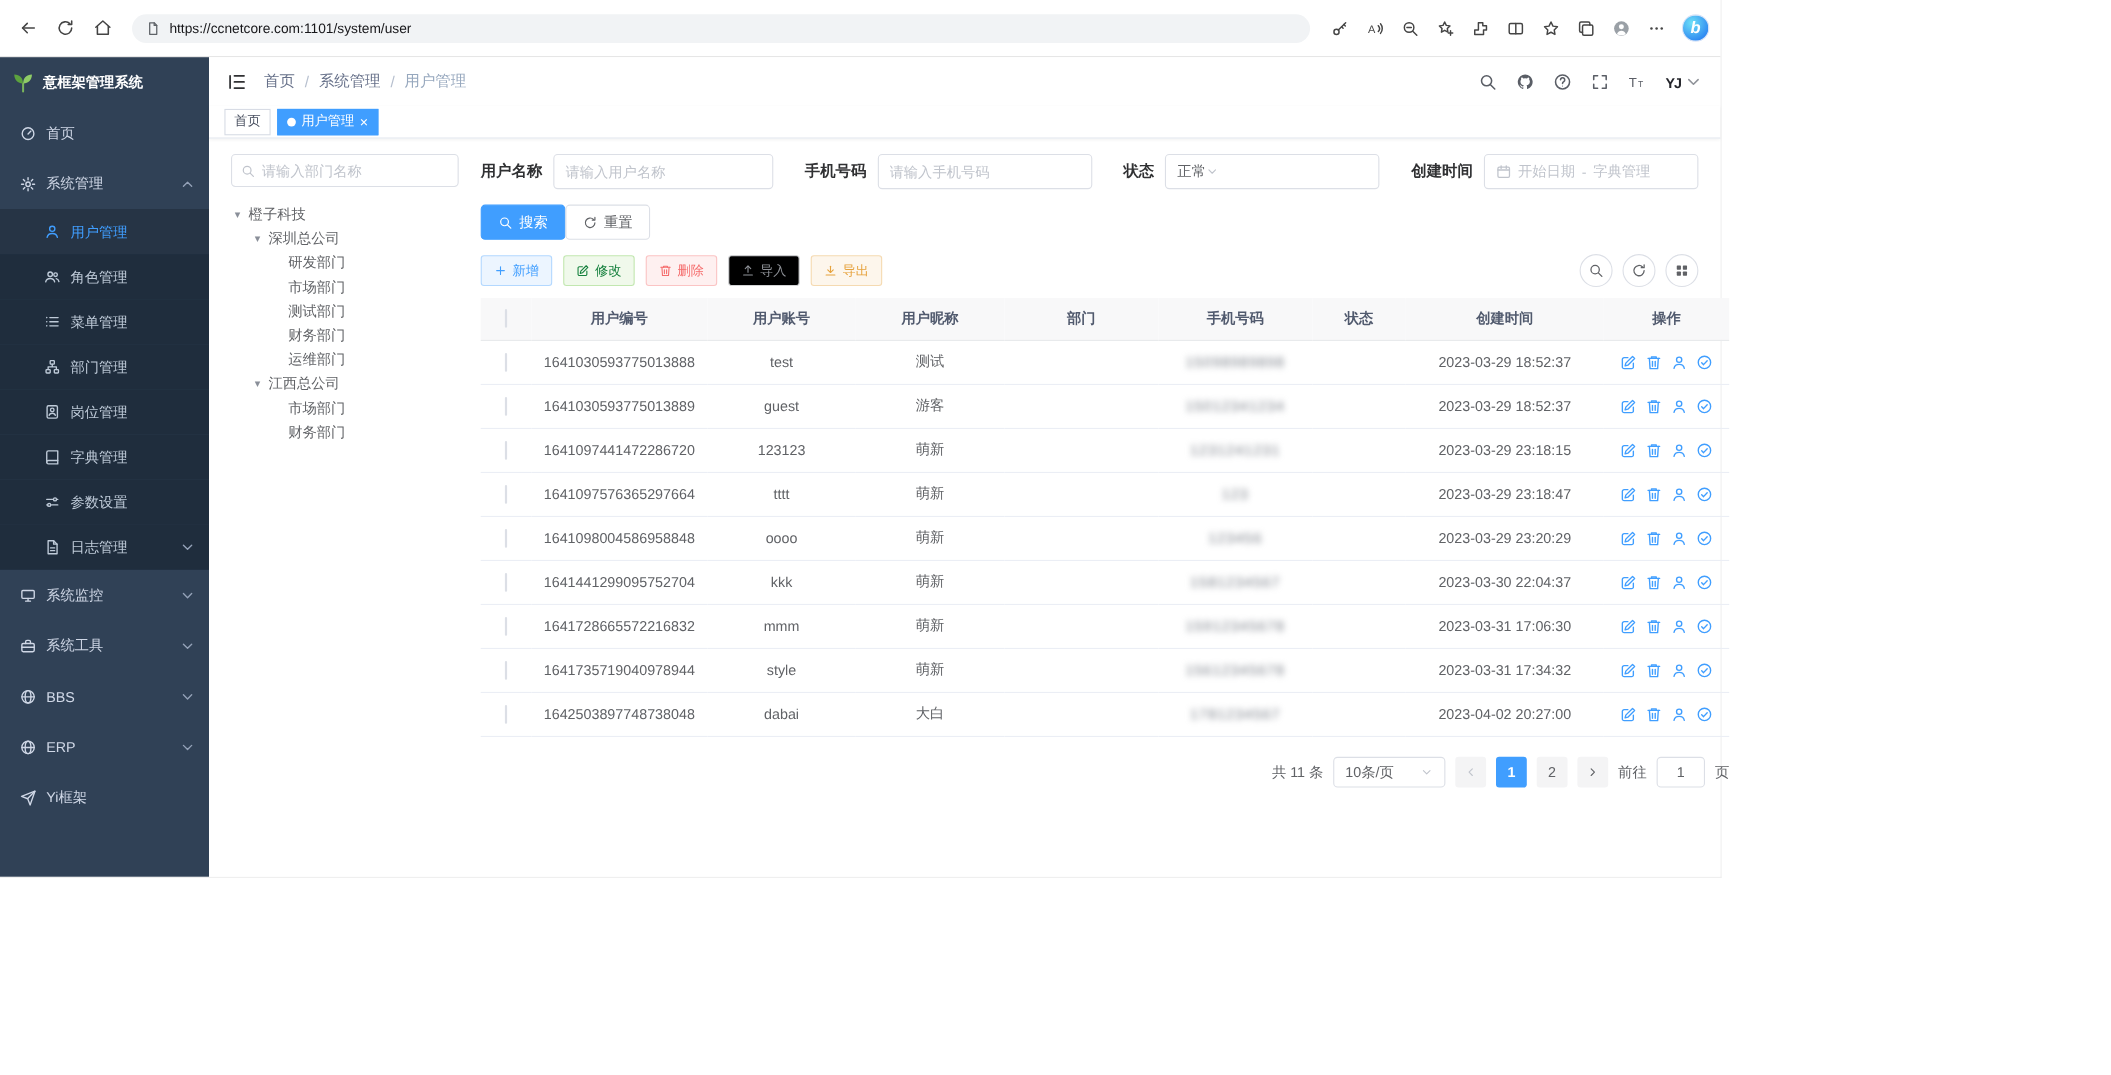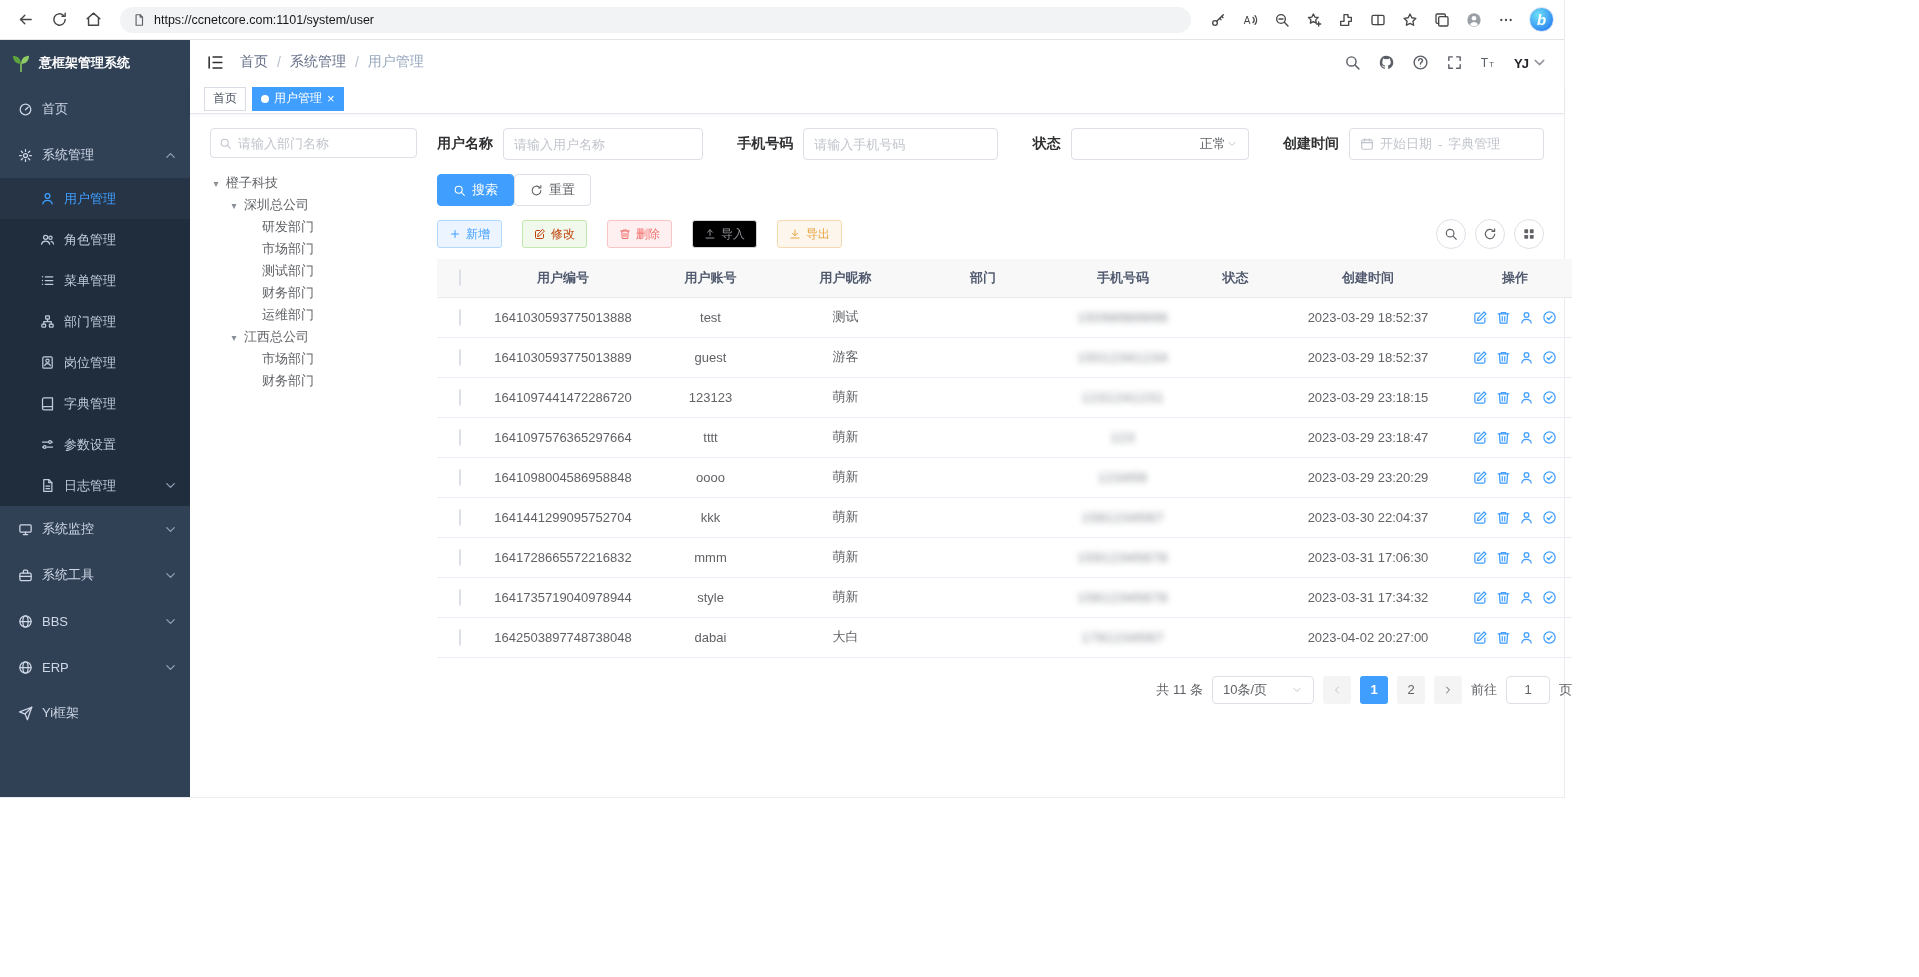--- a/index.html
+++ b/index.html
@@ -6,21 +6,21 @@
   html,body{width:1919px;height:977px;background:#fff;overflow:hidden;
     font-family:"Liberation Sans","DejaVu Sans",sans-serif;font-size:14px;color:#303133}
   .icon{display:inline-flex;align-items:center;justify-content:center;flex-shrink:0}
   .icon svg{width:100%;height:100%}
 
   
   .window{width:1565px;height:798px;display:flex;flex-direction:column;background:#fff;
     border-right:1px solid #ececec;border-bottom:1px solid #ececec}
 
   
-  .chrome{height:40px;background:#fff;border-bottom:1px solid #e4e4e4;display:flex;align-items:center;
+  .chrome{height:52px;background:#fff;border-bottom:1px solid #e4e4e4;display:flex;align-items:center;
     padding:0 10px;gap:4px;color:#454545;flex-shrink:0}
   .nav-btn{width:30px;height:26px;display:flex;align-items:center;justify-content:center;border-radius:4px;cursor:pointer}
   .nav-btn .icon{width:17px;height:17px}
   .url-bar{flex:1;height:26px;background:#f1f3f5;border-radius:14px;display:flex;align-items:center;
     padding:0 12px;gap:8px;margin:0 8px;min-width:0}
   .url-bar .icon{width:14px;height:14px;color:#5f6368}
   .url-text{font-size:12.5px;color:#17171a;white-space:nowrap;overflow:hidden}
   .chrome-right{display:flex;align-items:center;gap:2px}
   .chrome-right .nav-btn .icon{width:16px;height:16px}
   .profile-btn .icon{width:22px;height:22px;color:#9aa0a6}
@@ -86,39 +86,39 @@
   .panel{flex:1;min-width:0;display:flex;flex-direction:column}
 
   .filter-row{display:flex;align-items:center;justify-content:space-between}
   .filter-item{display:flex;align-items:center;gap:10px}
   .filter-label{font-size:14px;font-weight:bold;color:#303133;white-space:nowrap}
   .input{height:32px;border:1px solid #dcdfe6;border-radius:4px;font-size:13px;padding:0 10px;color:#606266;
     display:flex;align-items:center;background:#fff;font-family:"Liberation Sans","DejaVu Sans",sans-serif}
   input.input{outline:none}
   input.input::placeholder{color:#c0c4cc}
   .w200{width:200px}.w195{width:195px}
-  .select{width:178px;justify-content:flex-end;cursor:pointer}
+  .select{width:195px;justify-content:flex-start;cursor:pointer}
   .chev{width:12px;height:12px;color:#c0c4cc}
   .date-range{width:195px;gap:6px;color:#c0c4cc;cursor:pointer}
   .date-range .icon{width:14px;height:14px}
   .ph{white-space:nowrap}
 
   .action-row{display:flex;margin:14px 0 13px}
   .btn{height:32px;padding:0 15px;border-radius:4px;font-size:13px;display:inline-flex;align-items:center;gap:6px;
     border:1px solid #dcdfe6;background:#fff;color:#606266;cursor:pointer;
     font-family:"Liberation Sans","DejaVu Sans",sans-serif}
   .btn .icon{width:13px;height:13px}
   .btn.primary{background:#409eff;border-color:#409eff;color:#fff}
 
   .toolbar{display:flex;align-items:center;gap:10px;margin-bottom:10px}
   .tb-btn{height:28px;padding:0 11px;font-size:12px;border-radius:3px;display:inline-flex;align-items:center;gap:5px;
     border:1px solid;cursor:pointer;font-family:"Liberation Sans","DejaVu Sans",sans-serif}
   .tb-btn .icon{width:12px;height:12px}
   .tb-btn.primary{background:#ecf5ff;border-color:#b3d8ff;color:#409eff}
-  .tb-btn.success{background:#f0f9eb;border-color:#c2e7b0;color:#c2410c}
+  .tb-btn.success{background:#f0f9eb;border-color:#c2e7b0;color:#15803d}
   .tb-btn.danger{background:#fef0f0;border-color:#fbc4c4;color:#f56c6c}
   .tb-btn.info{background:#000000;border-color:#d3d4d6;color:#909399}
   .tb-btn.warning{background:#fdf6ec;border-color:#f5dab1;color:#e6a23c}
   .toolbar-right{margin-left:auto;display:flex;align-items:center;gap:9px}
   .circle-btn{width:30px;height:30px;border-radius:50%;border:1px solid #dcdfe6;display:flex;align-items:center;
     justify-content:center;color:#606266;cursor:pointer;background:#fff}
   .circle-btn .icon{width:14px;height:14px}
 
   table{width:1135px;border-collapse:collapse;table-layout:fixed;font-size:13px}
   thead th{background:#f8f8f9;color:#515a6e;font-weight:bold;height:38px;text-align:center;
@@ -650,21 +650,21 @@
                   <svg viewBox="0 0 24 24">
                     <path d="M20 12a8 8 0 1 1-2.4-5.7" stroke="currentColor" stroke-width="2" fill="none" stroke-linecap="round" stroke-linejoin="round"></path>
                     <path d="M20 3v4.5h-4.5" stroke="currentColor" stroke-width="2" fill="none" stroke-linecap="round" stroke-linejoin="round"></path>
                   </svg>
                 </span>
               <span>重置</span>
             </button>
           </div>
 
           <div class="toolbar">
-            <div style="display:flex;gap:20px">
+            <div style="display:flex;gap:10px">
                 <button class="tb-btn primary">
                   <span class="icon">
                     <svg viewBox="0 0 24 24">
                       <path d="M12 5v14" stroke="currentColor" stroke-width="2" fill="none" stroke-linecap="round" stroke-linejoin="round"></path>
                       <path d="M5 12h14" stroke="currentColor" stroke-width="2" fill="none" stroke-linecap="round" stroke-linejoin="round"></path>
                     </svg>
                   </span>
                   <span>新增</span>
                 </button>
                 <button class="tb-btn success">

